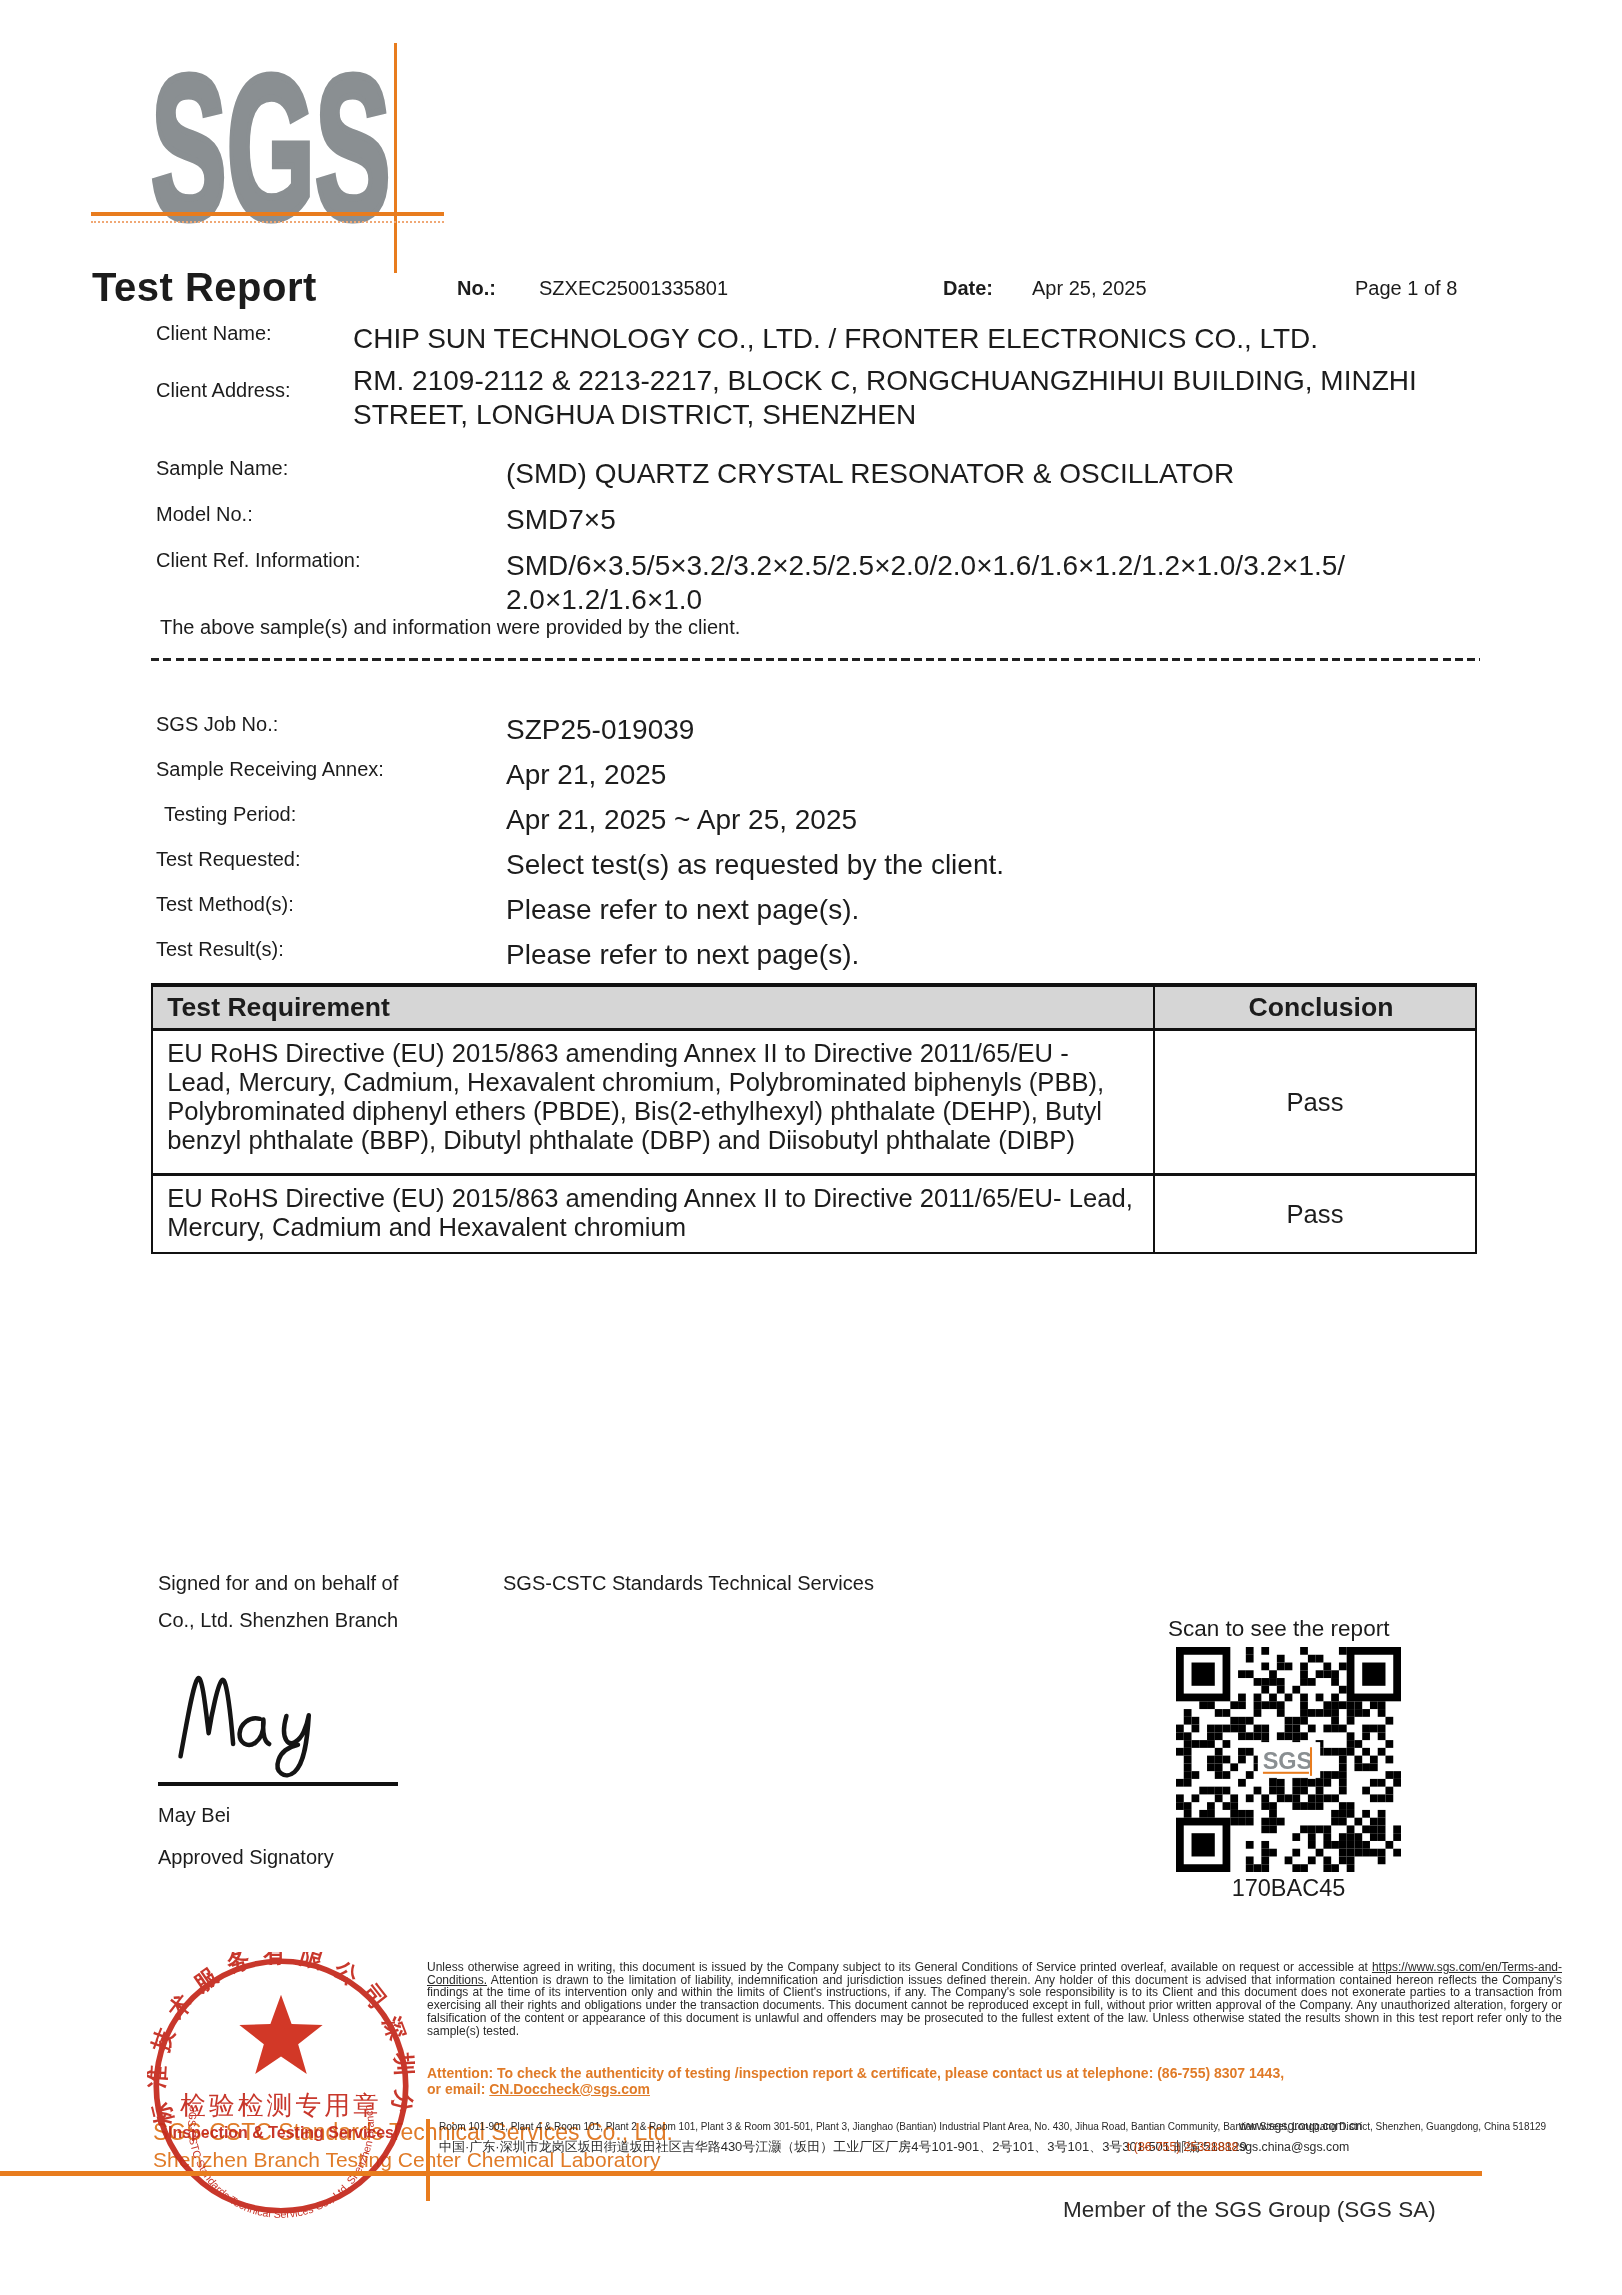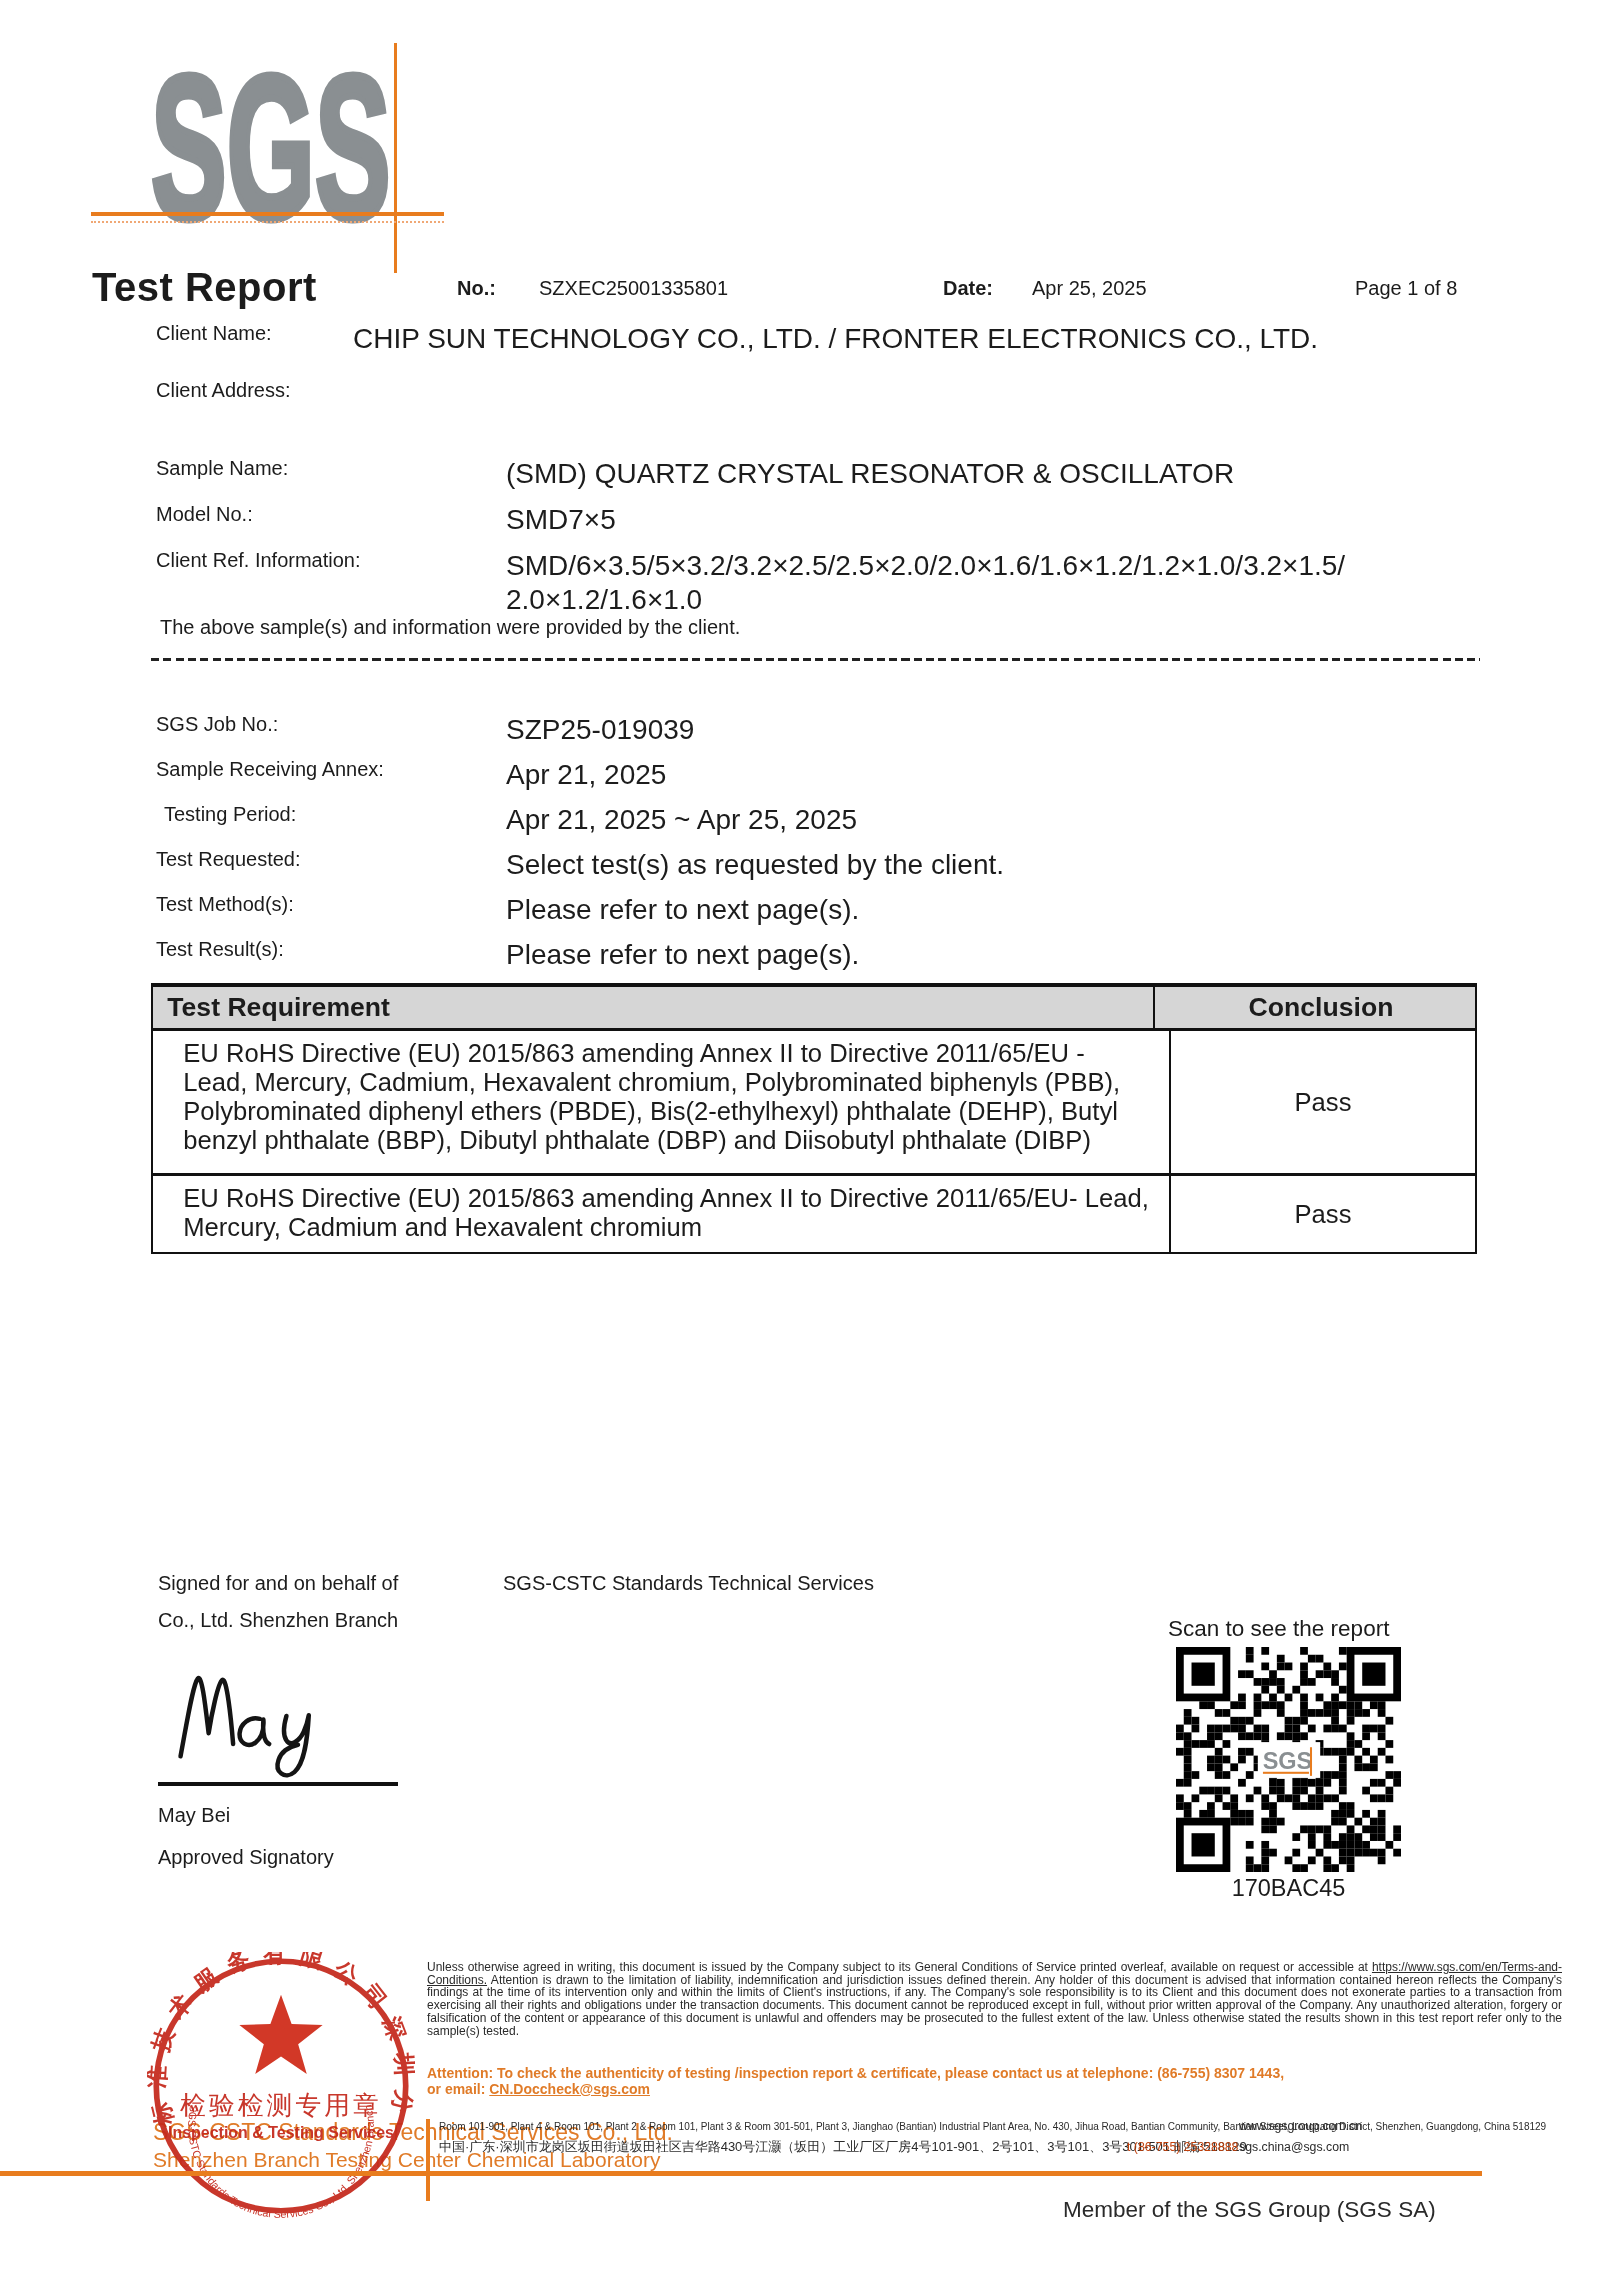--- a/index.html
+++ b/index.html
@@ -16,21 +16,21 @@
   
   .title{left:92px;top:265px;font-size:40px;font-weight:bold;letter-spacing:0.5px;}
   
   .dashsep{left:151px;top:658px;width:1329px;height:2.6px;
            background:repeating-linear-gradient(90deg,#222 0 8.2px,transparent 8.2px 12.3px);}
   
   .rtable{left:151px;top:983px;width:1326px;border:2.6px solid #111;border-top:4.6px solid #111;box-sizing:border-box;}
   .rtable .hdr{display:flex;background:#d6d6d6;border-bottom:3.6px solid #111;gap:12px;}
   .rtable .hdr .c1{width:1002px;box-sizing:border-box;padding:5.1px 0 5.1px 14.3px;font-size:26.6px;font-weight:bold;border-right:2.6px solid #111;}
   .rtable .hdr .c2{flex:1;display:flex;align-items:center;justify-content:center;font-size:26.6px;font-weight:bold;}
-  .rtable .row{display:flex;border-bottom:3.1px solid #111;padding-left:16px;}
+  .rtable .row{display:flex;border-bottom:3.1px solid #111;}
   .rtable .row:last-child{border-bottom:none;}
   .rtable .row .c1{width:1002px;box-sizing:border-box;padding:8.2px 15.3px 8.2px 14.3px;font-size:25.6px;line-height:29px;border-right:2.6px solid #111;}
   .rtable .row .c2{flex:1;display:flex;align-items:center;justify-content:center;font-size:25.6px;}
   .row1{min-height:142px;}
   .row2{min-height:76px;}
   
   .sig-underline{left:158px;top:1782px;width:240px;height:3.6px;background:#111;}
   
   .qr-caption{left:1168px;top:1616px;font-size:22.5px;}
   .qr-code-label{left:1176px;top:1875px;width:225px;text-align:center;font-size:23.5px;}
@@ -66,20 +66,21 @@
   <div class="abs title">Test Report</div>
   <div class="abs lbl bold" style="left:457px;top:277px;">No.:</div>
   <div class="abs lbl" style="left:539px;top:277px;">SZXEC25001335801</div>
   <div class="abs lbl bold" style="left:943px;top:277px;">Date:</div>
   <div class="abs lbl" style="left:1032px;top:277px;">Apr 25, 2025</div>
   <div class="abs lbl" style="left:1355px;top:277px;">Page 1 of 8</div>
 
   <div class="abs lbl" style="left:156px;top:322px;">Client Name:</div>
   <div class="abs val" style="left:353px;top:322px;width:1124px;">CHIP SUN TECHNOLOGY CO., LTD. / FRONTER ELECTRONICS CO., LTD.</div>
   <div class="abs lbl" style="left:156px;top:364px;margin-top:15px;">Client Address:</div>
+  <div class="abs val" style="left:353px;top:364px;width:1068px;">RM. 2109-2112 &amp; 2213-2217, BLOCK C, RONGCHUANGZHIHUI BUILDING, MINZHI STREET, LONGHUA DISTRICT, SHENZHEN</div>
 
   <div class="abs lbl" style="left:156px;top:457px;">Sample Name:</div>
   <div class="abs val" style="left:506px;top:457px;">(SMD) QUARTZ CRYSTAL RESONATOR &amp; OSCILLATOR</div>
   <div class="abs lbl" style="left:156px;top:503px;">Model No.:</div>
   <div class="abs val" style="left:506px;top:503px;">SMD7×5</div>
   <div class="abs lbl" style="left:156px;top:549px;">Client Ref. Information:</div>
   <div class="abs val" style="left:506px;top:549px;width:930px;">SMD/6×3.5/5×3.2/3.2×2.5/2.5×2.0/2.0×1.6/1.6×1.2/1.2×1.0/3.2×1.5/ 2.0×1.2/1.6×1.0</div>
   <div class="abs lbl" style="left:160px;top:616px;">The above sample(s) and information were provided by the client.</div>
   <div class="abs dashsep"></div>
 

